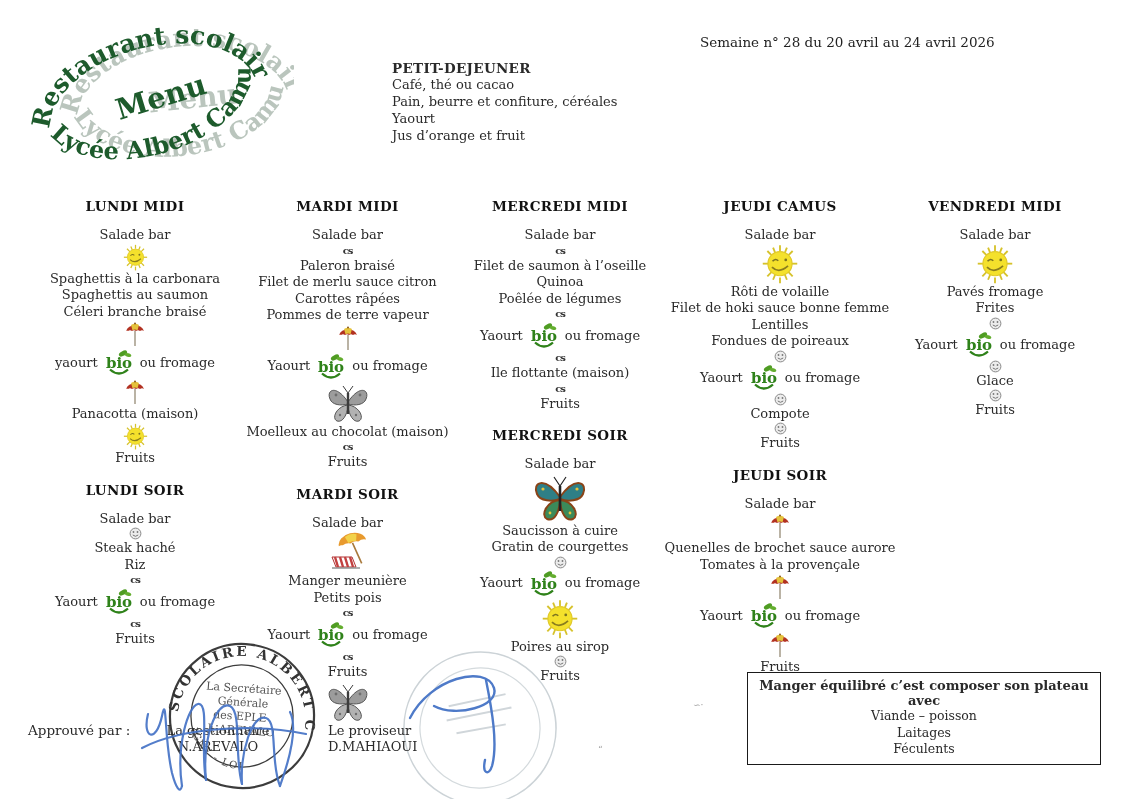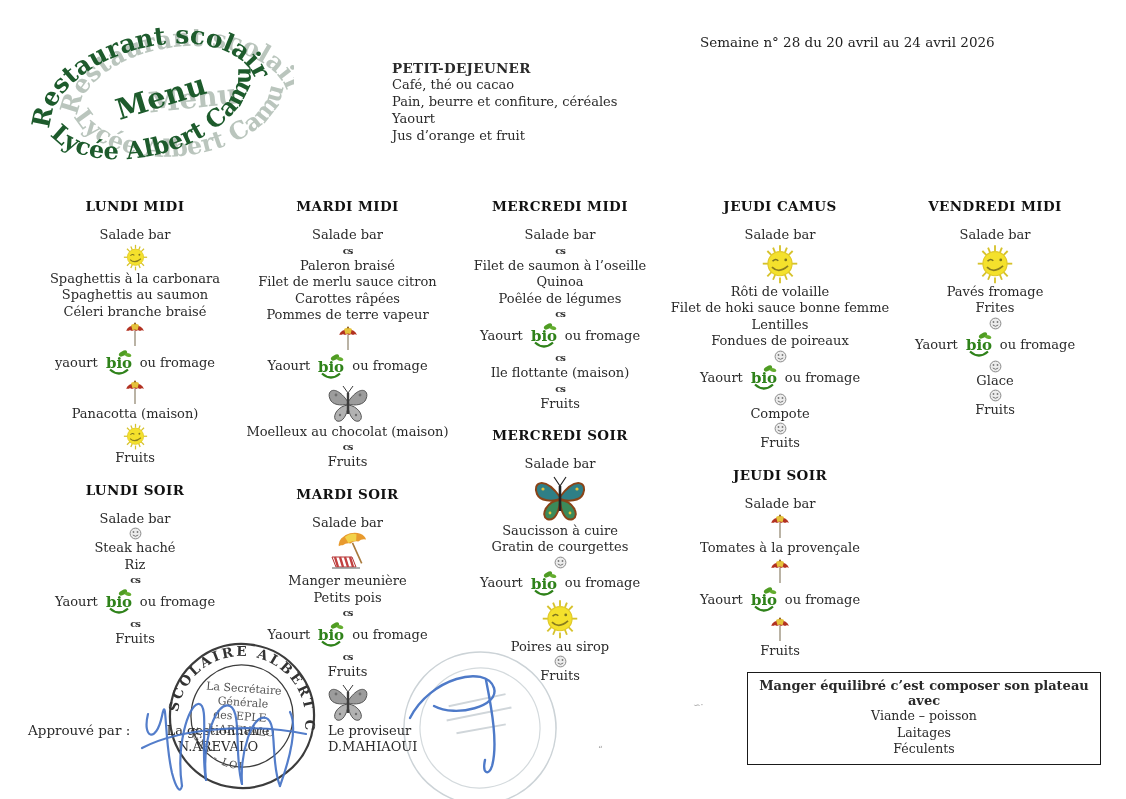--- a/index.html
+++ b/index.html
@@ -396,20 +396,21 @@
   </svg></span>
       <div class="mi-text">Fruits</div>
       <div class="mi-header later">JEUDI SOIR</div>
       <div class="mi-text">Salade bar</div>
       <span class="icon-wrap"><svg width="24" height="28" viewBox="0 0 24 28">
     <path d="M3,11 A9.5,8 0 0 1 21,11 Q19,9.6 17,11 Q15,9.6 13,11 Q11,9.6 9,11 Q7,9.6 5,11 Q4,10.2 3,11 Z" fill="#b23222"></path>
     <path d="M8,5 Q12,2.6 16,5 L14.5,10.2 Q12,9 9.5,10.2 Z" fill="#e5c23c"></path>
     <circle cx="12" cy="3.4" r="1" fill="#8a5a18"></circle>
     <line x1="12" y1="11" x2="12" y2="26" stroke="#958a75" stroke-width="1.3"></line>
   </svg></span>
+      <div class="mi-text">Quenelles de brochet sauce aurore</div>
       <div class="mi-text">Tomates à la provençale</div>
       <span class="icon-wrap"><svg width="24" height="28" viewBox="0 0 24 28">
     <path d="M3,11 A9.5,8 0 0 1 21,11 Q19,9.6 17,11 Q15,9.6 13,11 Q11,9.6 9,11 Q7,9.6 5,11 Q4,10.2 3,11 Z" fill="#b23222"></path>
     <path d="M8,5 Q12,2.6 16,5 L14.5,10.2 Q12,9 9.5,10.2 Z" fill="#e5c23c"></path>
     <circle cx="12" cy="3.4" r="1" fill="#8a5a18"></circle>
     <line x1="12" y1="11" x2="12" y2="26" stroke="#958a75" stroke-width="1.3"></line>
   </svg></span>
       <div class="bio-line">
         <span class="mi-text">Yaourt</span>
         <span class="icon-wrap"><svg width="36" height="28" viewBox="0 0 36 28">

